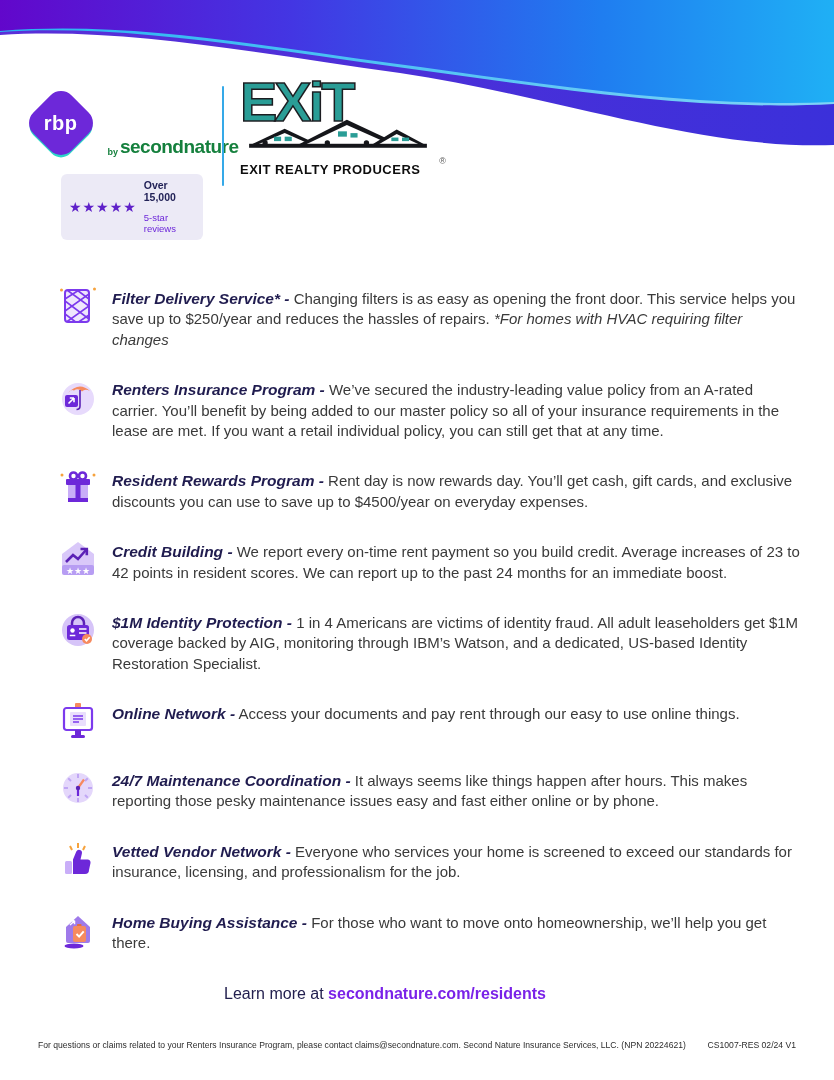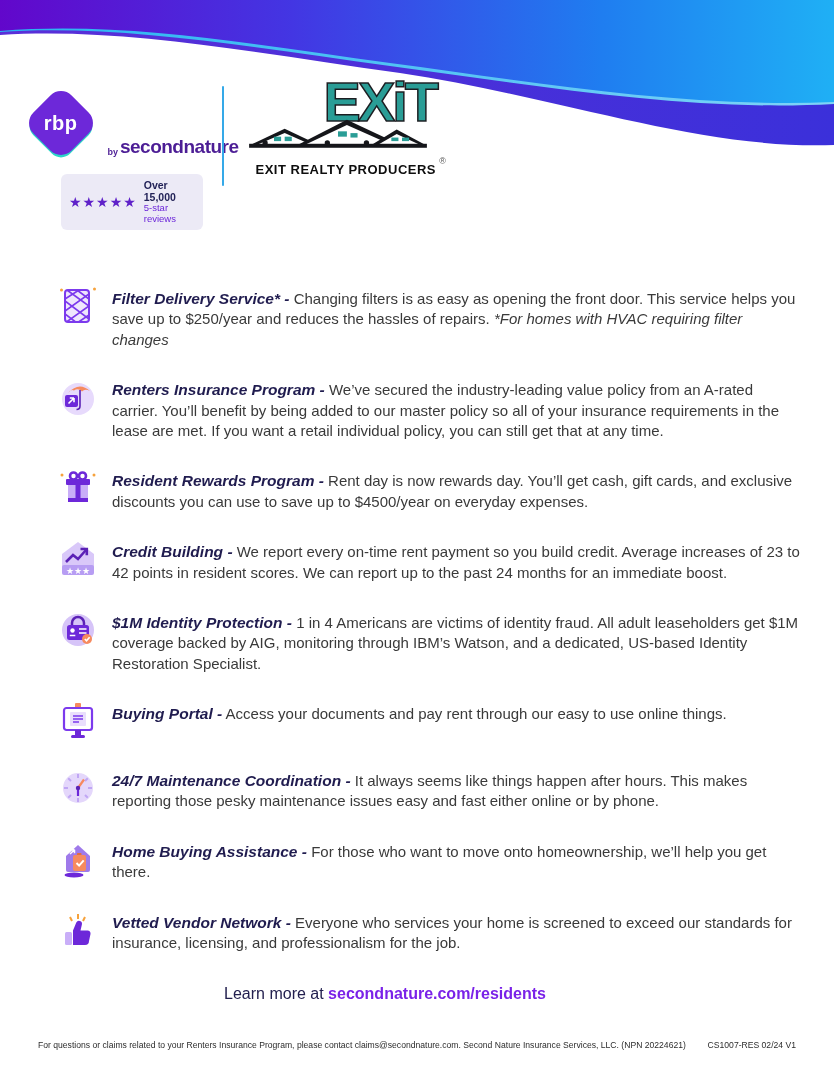--- a/index.html
+++ b/index.html
@@ -11,31 +11,31 @@
   .wave { position:absolute; top:0; left:0; width:834px; height:200px; }
 
   
   .logos { position:absolute; top:86px; left:58px; display:flex; align-items:flex-start; }
   .rbp-col { width:148px; display:flex; flex-direction:column; align-items:center; }
   .rbp-lockup { display:flex; align-items:center; gap:10px; height:76px; }
   .rbp-diamond-wrap { position:relative; width:72px; height:72px; flex-shrink:0; }
   .rbp-teal { position:absolute; left:10px; top:12px; width:52px; height:52px; background:#2cd4c8; border-radius:13px; transform:rotate(45deg); }
   .rbp-purple { position:absolute; left:9px; top:8px; width:54px; height:54px; background:#6d28d9; border-radius:15px; transform:rotate(45deg); display:flex; align-items:center; justify-content:center; }
   .rbp-purple span { transform:rotate(-45deg); color:#fff; font-weight:bold; font-size:20px; letter-spacing:0.5px; }
-  .sn-text { display:flex; align-items:flex-start; gap:2px; color:#4c1d95;margin-top:48px; }
+  .sn-text { display:flex; align-items:flex-start; gap:2px; color:#15803d;margin-top:48px; }
   .sn-by { font-size:9px; font-weight:bold; margin-top:8px; }
   .sn-lines { display:flex; flex-direction:row; align-items:flex-end; line-height:0.85; }
   .sn-lines b { font-size:19px; font-weight:800; letter-spacing:-0.5px; }
   .review-badge { margin-top:12px; width:142px; background:#eceaf6; border-radius:6px; padding:5px 8px; display:flex; align-items:center; gap:7px; }
   .review-stars { color:#5f21c9; font-size:14px; letter-spacing:1px; white-space:nowrap; }
-  .review-text { display:flex; flex-direction:column; line-height:1.15; }
+  .review-text { display:flex; flex-direction:column; line-height:1.15;gap:10px; }
   .review-text .l1 { font-size:10.5px; font-weight:bold; color:#232358; }
   .review-text .l2 { font-size:9.5px; color:#6d28d9; }
   .logo-divider { width:2px; height:100px; background:#35a9e8; margin:0 16px; border-radius:1px; }
-  .exit-col { position:relative; width:196px; display:flex; flex-direction:column; align-items:flex-end; margin-top:-8px; }
+  .exit-col { position:relative; width:196px; display:flex; flex-direction:column; align-items:flex-start; margin-top:-8px; }
   .exit-big { font-size:56px; font-weight:800; color:#2a9d96; letter-spacing:-3px; line-height:0.85;
               -webkit-text-stroke:1.5px #1c1d21; }
   .exit-houses { width:196px; height:32px; margin-top:-8px; }
   .exit-reg { position:absolute; right:-10px; top:78px; font-size:9px; color:#555; }
   .exit-sub { font-size:13px; font-weight:800; letter-spacing:0.5px; color:#0e0e0e; white-space:nowrap; margin-top:12px; }
 
   
   .headline { position:absolute; top:228px; left:62px; right:36px; font-size:27px; color:#1d1a4d; font-weight:500; letter-spacing:-0.2px; }
   .headline .hl { font-weight:bold; color:#7a26e9;
                   background:linear-gradient(to top,#a8e9ef 42%,rgba(0,0,0,0) 42%);
@@ -224,21 +224,21 @@
     <div class="item">
       <svg class="item-icon" viewBox="0 0 40 40" aria-hidden="true">
         <rect x="17" y="2" width="6" height="5" rx="1" fill="#f68a5f"></rect>
         <rect x="6" y="7" width="28" height="22" rx="2.5" fill="#ffffff" stroke="#7c3aed" stroke-width="2.2"></rect>
         <rect x="12" y="11" width="16" height="14" rx="1" fill="#e9defc"></rect>
         <path d="M15 15 h10 M15 18 h10 M15 21 h6" stroke="#7c3aed" stroke-width="1.4" fill="none"></path>
         <rect x="17" y="29" width="6" height="5" fill="#6d28d9"></rect>
         <rect x="13" y="34" width="14" height="3" rx="1.5" fill="#6d28d9"></rect>
       </svg>
       <p class="item-text">
-        <span class="item-title">Buying Portal -</span>
+        <span class="item-title">Online Network -</span>
         <span class="item-desc">Access your documents and pay rent through our easy to use online things.</span>
       </p>
     </div>
 
     <div class="item">
       <svg class="item-icon" viewBox="0 0 40 40" aria-hidden="true">
         <circle cx="20" cy="20" r="15" fill="#e4d7fb"></circle>
         <g stroke="#c0a6f4" stroke-width="2">
           <path d="M20 6 v4 M20 30 v4 M6 20 h4 M30 20 h4 M10.2 10.2 l2.8 2.8 M27 27 l2.8 2.8 M29.8 10.2 l-2.8 2.8 M13 27 l-2.8 2.8"></path>
         </g>
@@ -247,45 +247,45 @@
         <circle cx="20" cy="20" r="2.2" fill="#5b21b6"></circle>
       </svg>
       <p class="item-text">
         <span class="item-title">24/7 Maintenance Coordination -</span>
         <span class="item-desc">It always seems like things happen after hours. This makes reporting those pesky maintenance issues easy and fast either online or by phone.</span>
       </p>
     </div>
 
     <div class="item">
       <svg class="item-icon" viewBox="0 0 40 40" aria-hidden="true">
+        <path d="M12 7 l2 4 M20 4 v5 M27 7 l-2 4" stroke="#f6a23c" stroke-width="2" fill="none"></path>
+        <rect x="7" y="22" width="7" height="13" rx="1.5" fill="#c9aef8"></rect>
+        <path d="M15 35 h12 a4 4 0 0 0 4 -4 l1.5 -7 a3 3 0 0 0 -3 -3.6 h-7 l1.4 -6 a3 3 0 0 0 -5.6 -2 l-3.3 8 Z" fill="#6d28d9"></path>
+      </svg>
+      <p class="item-text">
+        <span class="item-title">Vetted Vendor Network -</span>
+        <span class="item-desc">Everyone who services your home is screened to exceed our standards for insurance, licensing, and professionalism for the job.</span>
+      </p>
+    </div>
+
+    <div class="item">
+      <svg class="item-icon" viewBox="0 0 40 40" aria-hidden="true">
         <ellipse cx="16" cy="36" rx="9.5" ry="2.6" fill="#6d28d9"></ellipse>
         <path d="M8 17 L20 6 L32 17 V31 a2 2 0 0 1 -2 2 H10 a2 2 0 0 1 -2 -2 Z" fill="#9f7aea"></path>
         <path d="M12 15 l4.5 -4.2 M16.5 10.8 h-3.4 M16.5 10.8 v3.4" stroke="#ffffff" stroke-width="1.5" fill="none"></path>
         <rect x="19" y="14" width="4.5" height="3.5" rx="0.8" fill="#e46e3f"></rect>
         <rect x="15" y="16" width="13" height="16" rx="2" fill="#f68a5f"></rect>
         <path d="M18.5 24 l2.6 2.6 4.6 -5.2" stroke="#ffffff" stroke-width="2" fill="none"></path>
       </svg>
       <p class="item-text">
         <span class="item-title">Home Buying Assistance -</span>
         <span class="item-desc">For those who want to move onto homeownership, we’ll help you get there.</span>
       </p>
     </div>
 
-    <div class="item">
-      <svg class="item-icon" viewBox="0 0 40 40" aria-hidden="true">
-        <path d="M12 7 l2 4 M20 4 v5 M27 7 l-2 4" stroke="#f6a23c" stroke-width="2" fill="none"></path>
-        <rect x="7" y="22" width="7" height="13" rx="1.5" fill="#c9aef8"></rect>
-        <path d="M15 35 h12 a4 4 0 0 0 4 -4 l1.5 -7 a3 3 0 0 0 -3 -3.6 h-7 l1.4 -6 a3 3 0 0 0 -5.6 -2 l-3.3 8 Z" fill="#6d28d9"></path>
-      </svg>
-      <p class="item-text">
-        <span class="item-title">Vetted Vendor Network -</span>
-        <span class="item-desc">Everyone who services your home is screened to exceed our standards for insurance, licensing, and professionalism for the job.</span>
-      </p>
-    </div>
-
   </div>
 
   <div class="learn-more">
     <span>Learn more at </span><span class="link">secondnature.com/residents</span>
   </div>
 
   <div class="bottom-row">
     <span>For questions or claims related to your Renters Insurance Program, please contact claims@secondnature.com. Second Nature Insurance Services, LLC. (NPN 20224621)</span>
     <span class="doc-code">CS1007-RES 02/24 V1</span>
   </div>

